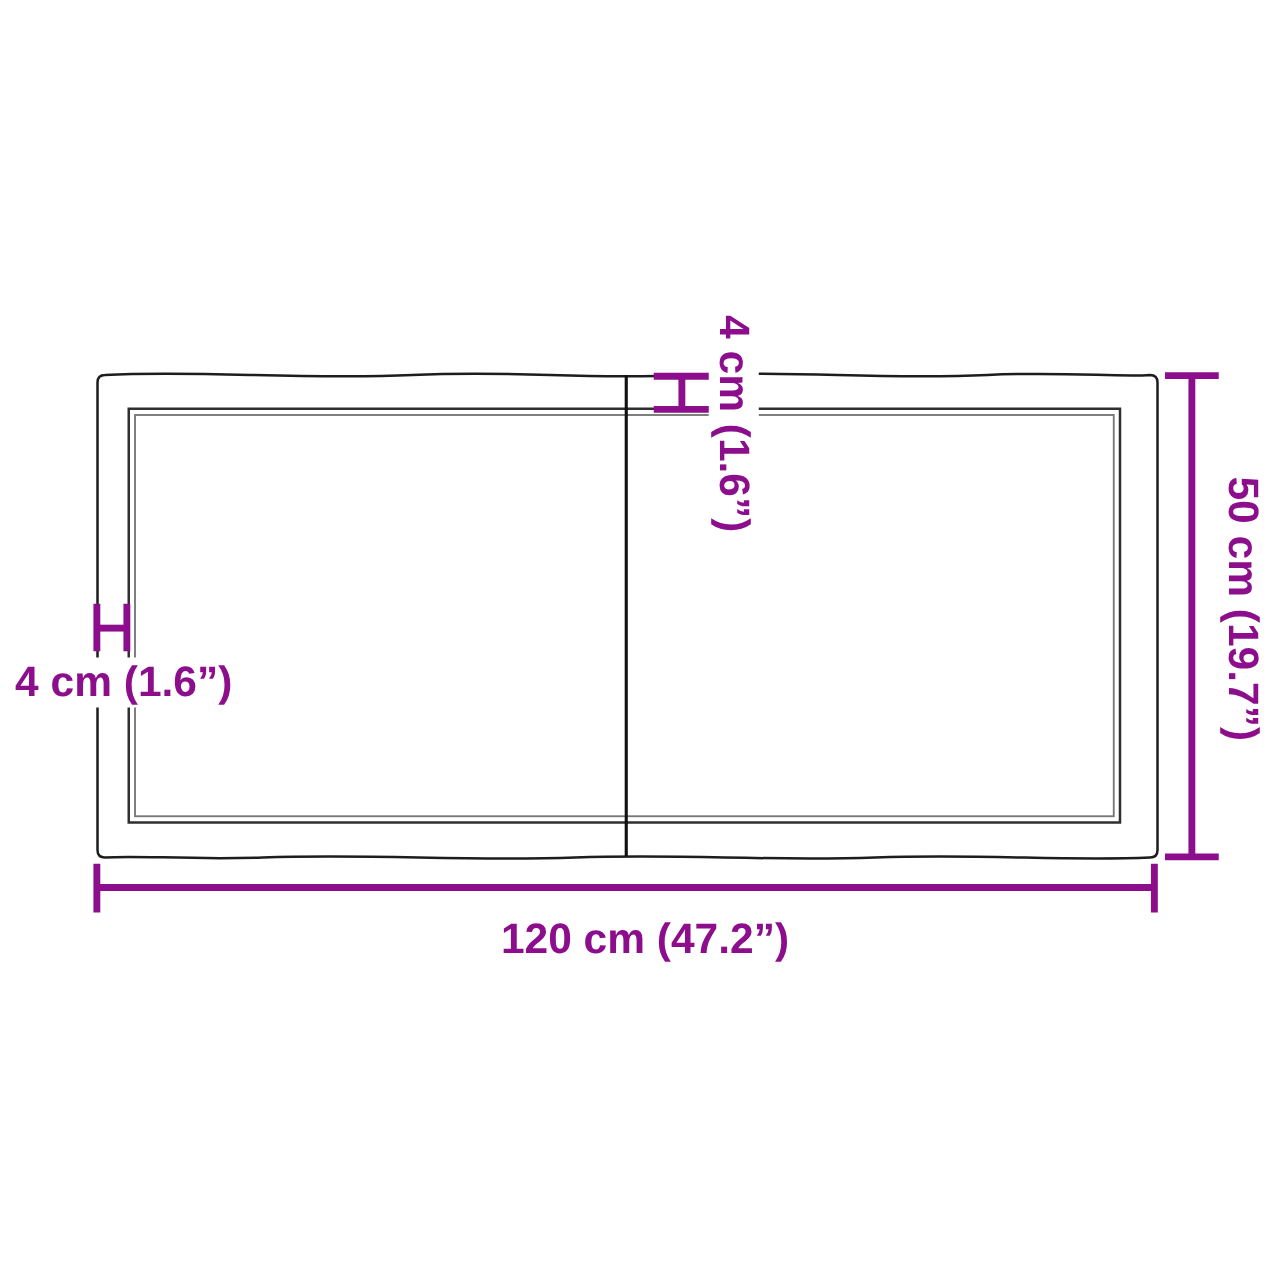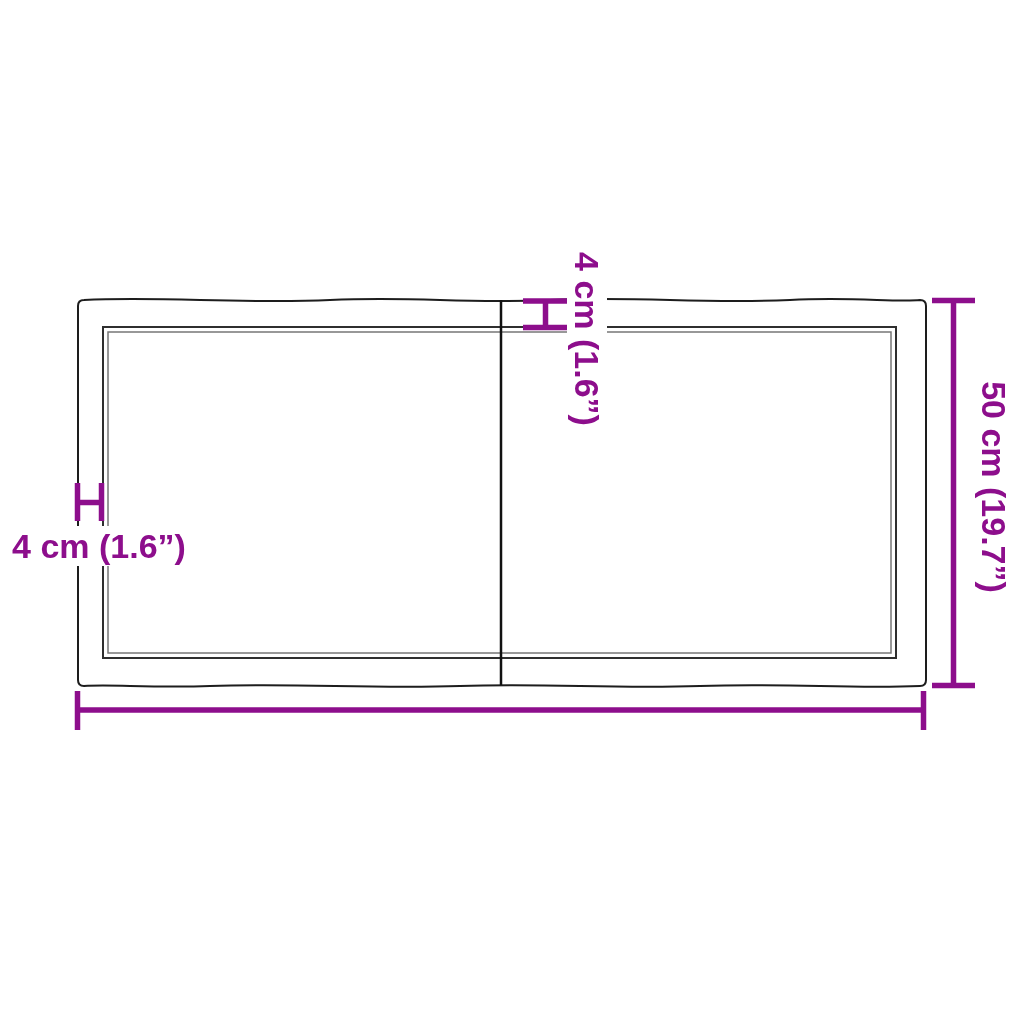--- a/index.html
+++ b/index.html
@@ -88,20 +88,21 @@
       <line x1="545.5" y1="301" x2="545.5" y2="327.5"></line>
     </g>
 
     <g stroke="#8d0e8c" stroke-width="5.5">
       <line x1="77.5" y1="483" x2="77.5" y2="521"></line>
       <line x1="101.5" y1="483" x2="101.5" y2="521"></line>
       <line x1="77" y1="502.5" x2="102" y2="502.5"></line>
     </g>
   </svg>
 
+  <div class="dim-label" id="label-width">120 cm (47.2”)</div>
 
   <div class="dim-label rot" id="label-height">50 cm (19.7”)</div>
 
   <div class="dim-label rot halo" id="label-top-thickness">4 cm (1.6”)</div>
 
   <div class="dim-label halo" id="label-left-thickness">4 cm (1.6”)</div>
 
 </div>
 
 </body></html>

